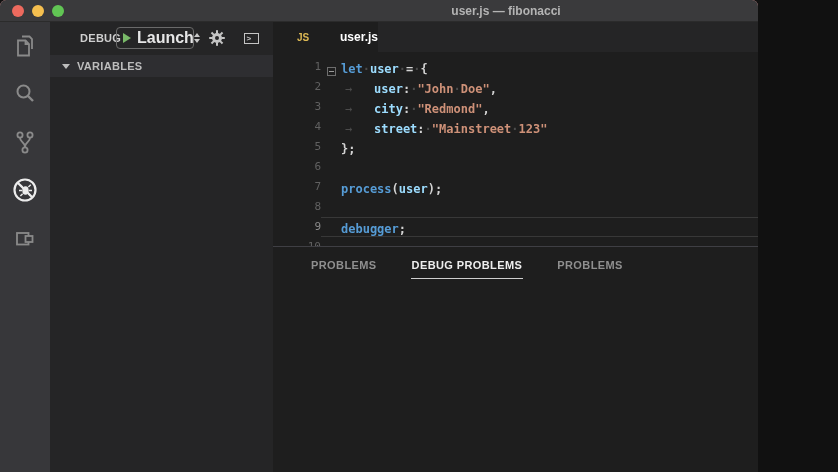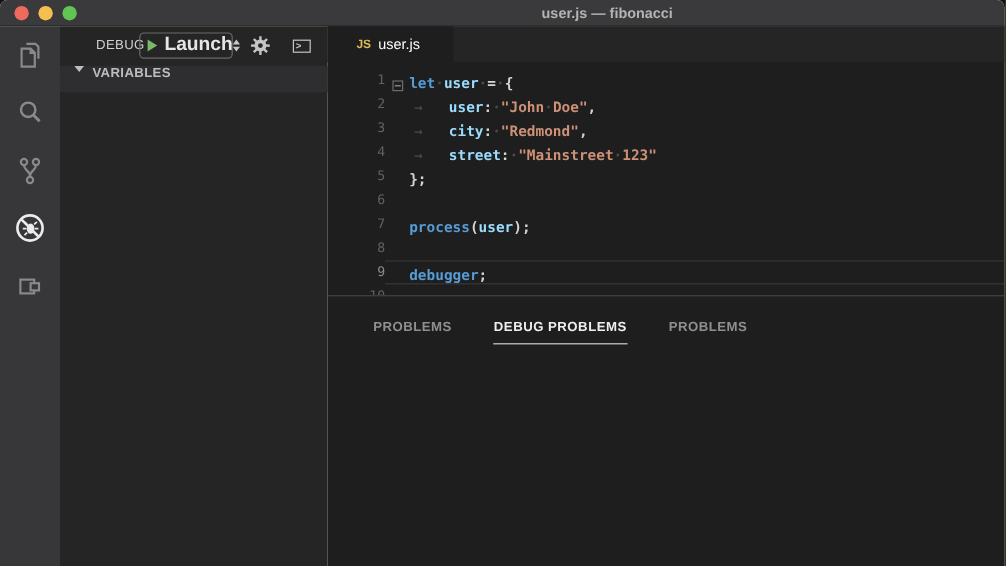--- a/index.html
+++ b/index.html
@@ -1,18 +1,18 @@
 <!DOCTYPE html>
 <html style="--keyword: #569cd6; --variable: #9cdcfe; --string: #ce9178; --punctuation: #d4d4d4; --whitespace: #4c4c4c; --play-green: #79b968; --js-icon: #ddb954; --traffic-red: #ed6a5e; --traffic-yellow: #f5bf4f; --traffic-green: #61c554; --titlebar-bg: #3a3a3c; --activitybar-bg: #37373a; --sidebar-bg: #252526; --editor-bg: #1e1e1e; --section-header-bg: #2e2e31; --panel-border: #3f3f44;"><head>
 <meta charset="utf-8">
 <style>
   html,body{margin:0;padding:0;background:#111;}
   .window{
-    position:relative; width:837px; height:472px; overflow:hidden;
-    background:#fef9c3; font-family:"Liberation Sans", sans-serif;
+    position:relative; width:758px; height:472px; overflow:hidden;
+    background:#fca5a5; font-family:"Liberation Sans", sans-serif;
     border-radius:6px 6px 0 0;
   }
   
   .titlebar{
     position:absolute; top:0; left:0; width:838px; height:22px;
     background:var(--titlebar-bg,#3a3a3c); border-bottom:1px solid #2b2b2b; box-sizing:border-box;
   }
   .traffic{position:absolute; top:5px; width:12px; height:12px; border-radius:50%;}
   .traffic.red{left:12px; background:var(--traffic-red,#ed6a5e);}
   .traffic.yellow{left:32px; background:var(--traffic-yellow,#f5bf4f);}
@@ -21,55 +21,55 @@
     position:absolute; left:506px; top:0; transform:translateX(-50%);
     line-height:22px; font-size:12px; font-weight:600; color:#b4b4b4; white-space:nowrap;
   }
   
   .activitybar{position:absolute; top:22px; left:0; width:50px; height:450px; background:var(--activitybar-bg,#37373a);}
   .abar-item{width:50px; height:48px; display:flex; align-items:center; justify-content:center; cursor:pointer;}
   .abar-item svg{display:block;}
   
   .sidebar{position:absolute; top:22px; left:50px; width:223px; height:450px; background:var(--sidebar-bg,#252526);}
   .sb-toolbar{position:relative; height:33px;}
-  .sb-title{position:absolute; left:30px; top:0; line-height:33px; font-size:11px; font-weight:400; color:#cfcfcf; letter-spacing:.3px;}
+  .sb-title{position:absolute; left:30px; top:0; line-height:33px; font-size:11px; font-weight:700; color:#cfcfcf; letter-spacing:.3px;}
   .launch-dd{
     position:absolute; left:66px; top:5px; height:22px; width:78px;
     border:1px solid #6a6a6a; border-radius:4px; box-sizing:border-box;
     display:flex; align-items:center; cursor:pointer;
   }
   .play{width:0; height:0; margin-left:6px;
     border-left:8px solid var(--play-green,#79b968);
     border-top:5px solid transparent; border-bottom:5px solid transparent;}
   .dd-sep{width:1px; height:14px; background:#5c5c5c; margin-left:6px;}
   .dd-label{flex:1; text-align:center; font-size:16px; font-weight:600; color:#e6e6e6;}
   .dd-arrows{display:flex; flex-direction:column; gap:2px; margin-right:5px;}
   .dd-arrows .up{width:0;height:0;border-left:3.5px solid transparent;border-right:3.5px solid transparent;border-bottom:4px solid #c8c8c8;}
   .dd-arrows .down{width:0;height:0;border-left:3.5px solid transparent;border-right:3.5px solid transparent;border-top:4px solid #c8c8c8;}
   .sb-action{position:absolute; top:5px; width:22px; height:22px; display:flex; align-items:center; justify-content:center; cursor:pointer;}
   .sb-action.gear{left:156px;}
   .sb-action.console{left:190px;}
   .console-box{width:15px; height:11px; border:1px solid #c5c5c5; box-sizing:border-box;
     font-size:8px; line-height:9px; color:#c5c5c5; padding-left:2px; font-weight:700;}
   .section-header{
     position:relative; height:22px; background:var(--section-header-bg,#2e2e31);
-    display:flex; cursor:pointer;
+    display:flex; align-items:center; cursor:pointer;
   }
   .twistie{width:0; height:0; margin-left:12px;
     border-left:4px solid transparent; border-right:4px solid transparent; border-top:5px solid #bdbdbd;}
   .section-label{margin-left:7px; font-size:11px; font-weight:700; color:#bdbdbd; letter-spacing:.3px;}
   
   .editorgroup{position:absolute; top:22px; left:273px; width:565px; height:224px; background:var(--editor-bg,#1e1e1e);}
   .tabstrip{position:relative; height:30px; background:var(--sidebar-bg,#252526);}
   .tab{
     position:absolute; left:0; top:0; height:30px; width:105px; background:var(--editor-bg,#1e1e1e);
-    display:flex; align-items:center; padding-left:24px; box-sizing:border-box; cursor:pointer;
+    display:flex; align-items:center; padding-left:24px; box-sizing:border-box; cursor:pointer;justify-content:space-between;
   }
   .js-badge{font-size:10px; font-weight:700; color:var(--js-icon,#ddb954); font-family:"Liberation Sans",sans-serif;}
-  .tab-label{margin-left:6px; font-size:12px; font-weight:400; color:#ffffff;}
+  .tab-label{margin-left:6px; font-size:12px; font-weight:700; color:#ffffff;}
   .editor{position:absolute; top:30px; left:0; width:565px; height:194px; overflow:hidden; padding-top:5px; box-sizing:content-box; cursor:text;}
   .line{display:flex; height:20px;}
   .ln{width:48px; flex-shrink:0; text-align:right; font:400 11px/20px "DejaVu Sans Mono", monospace; color:#616161;}
   .line.current .ln{color:#8a8a8a;}
   .body{flex:1; display:flex; align-items:flex-end; box-sizing:border-box;
     border-top:1px solid transparent; border-bottom:1px solid transparent;}
   .line.current .body{border-top-color:#383838; border-bottom-color:#383838;}
   .deco{width:20px; flex-shrink:0; display:flex; align-items:center; justify-content:center;}
   .foldbox{width:9px; height:9px; border:1px solid #6d6d6d; box-sizing:border-box; position:relative;}
   .foldbox::after{content:""; position:absolute; left:1px; right:1px; top:3px; height:1px; background:#9a9a9a;}
@@ -78,21 +78,21 @@
   .tok-var{color:var(--variable,#9cdcfe);}
   .tok-str{color:var(--string,#ce9178);}
   .tok-pun{color:var(--punctuation,#d4d4d4);}
   .tok-ws{color:var(--whitespace,#4c4c4c);}
   .tok-tab{color:var(--whitespace,#4c4c4c); display:inline-block; width:33px; padding-left:4px; box-sizing:border-box; font-weight:400;}
   
   .panel{
     position:absolute; top:246px; left:273px; width:565px; height:226px;
     background:var(--editor-bg,#1e1e1e); border-top:1px solid var(--panel-border,#3f3f44); box-sizing:border-box;
   }
-  .panel-tabs{position:absolute; left:37px; top:8px; display:flex; gap:33px;}
+  .panel-tabs{position:absolute; left:37px; top:0; display:flex; gap:33px;}
   .ptab{
     padding:12px 1px 7px; font-size:11px; font-weight:600; letter-spacing:.4px;
     color:#8f8f8f; border-bottom:1px solid transparent; cursor:pointer; white-space:nowrap;
   }
   .ptab.active{color:#eeeeee; border-bottom-color:#cfcfcf;}
 </style>
 </head>
 <body>
 
 <div class="window">

